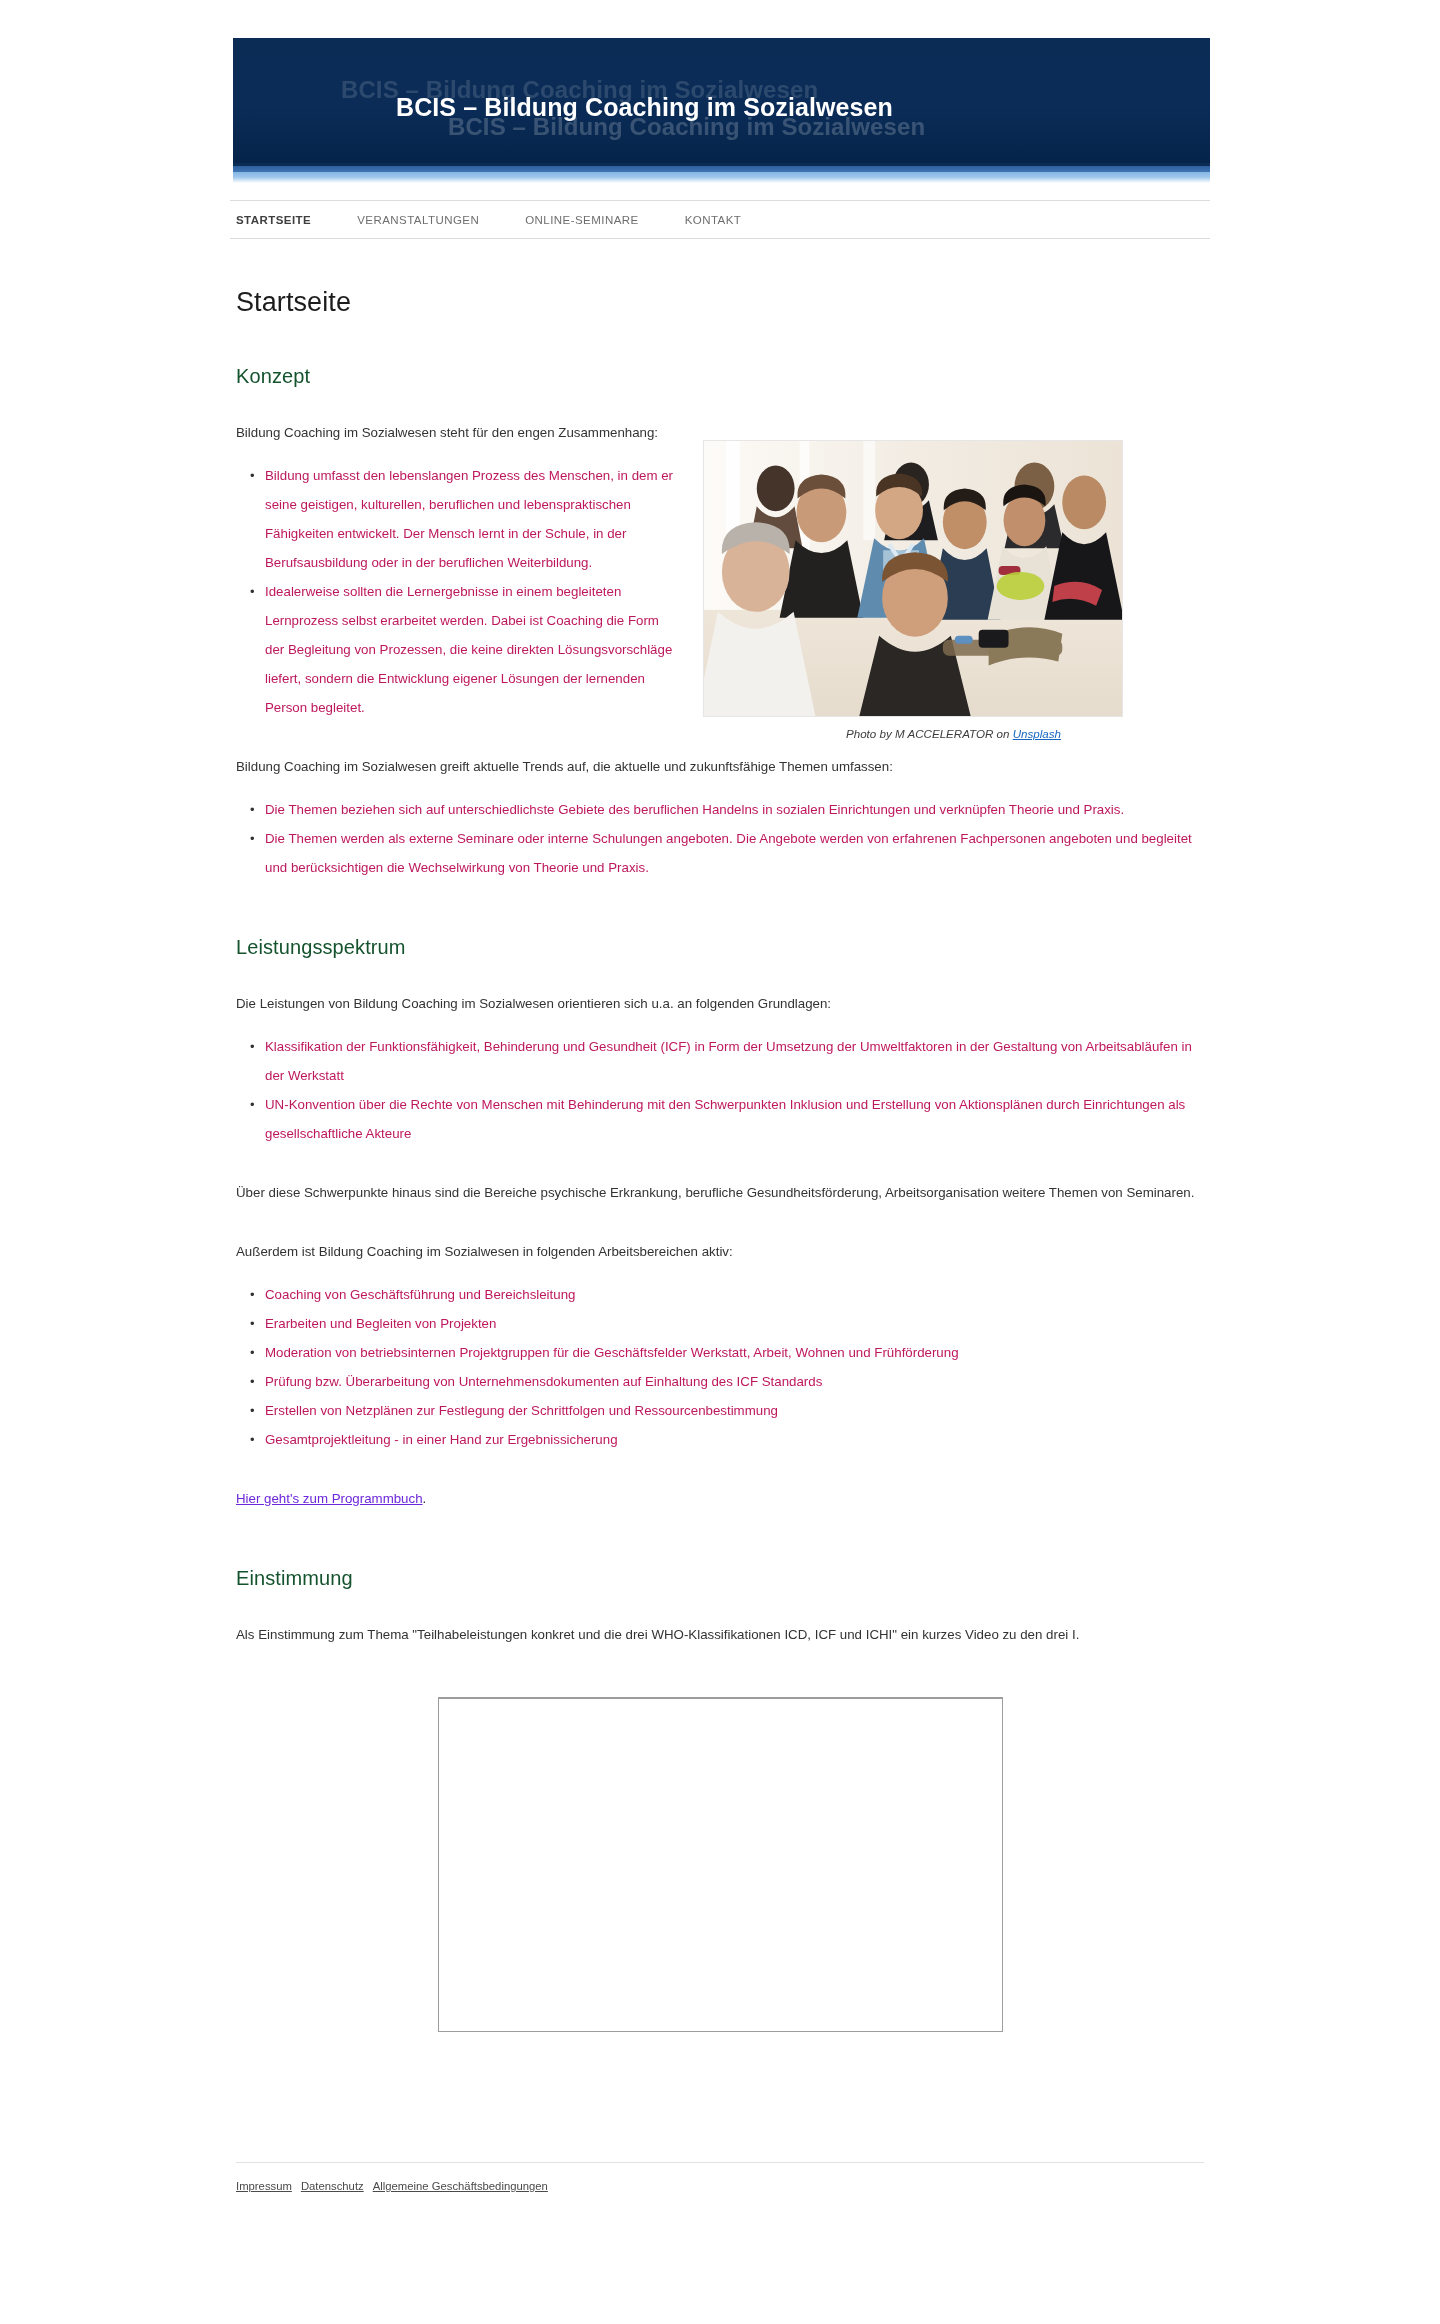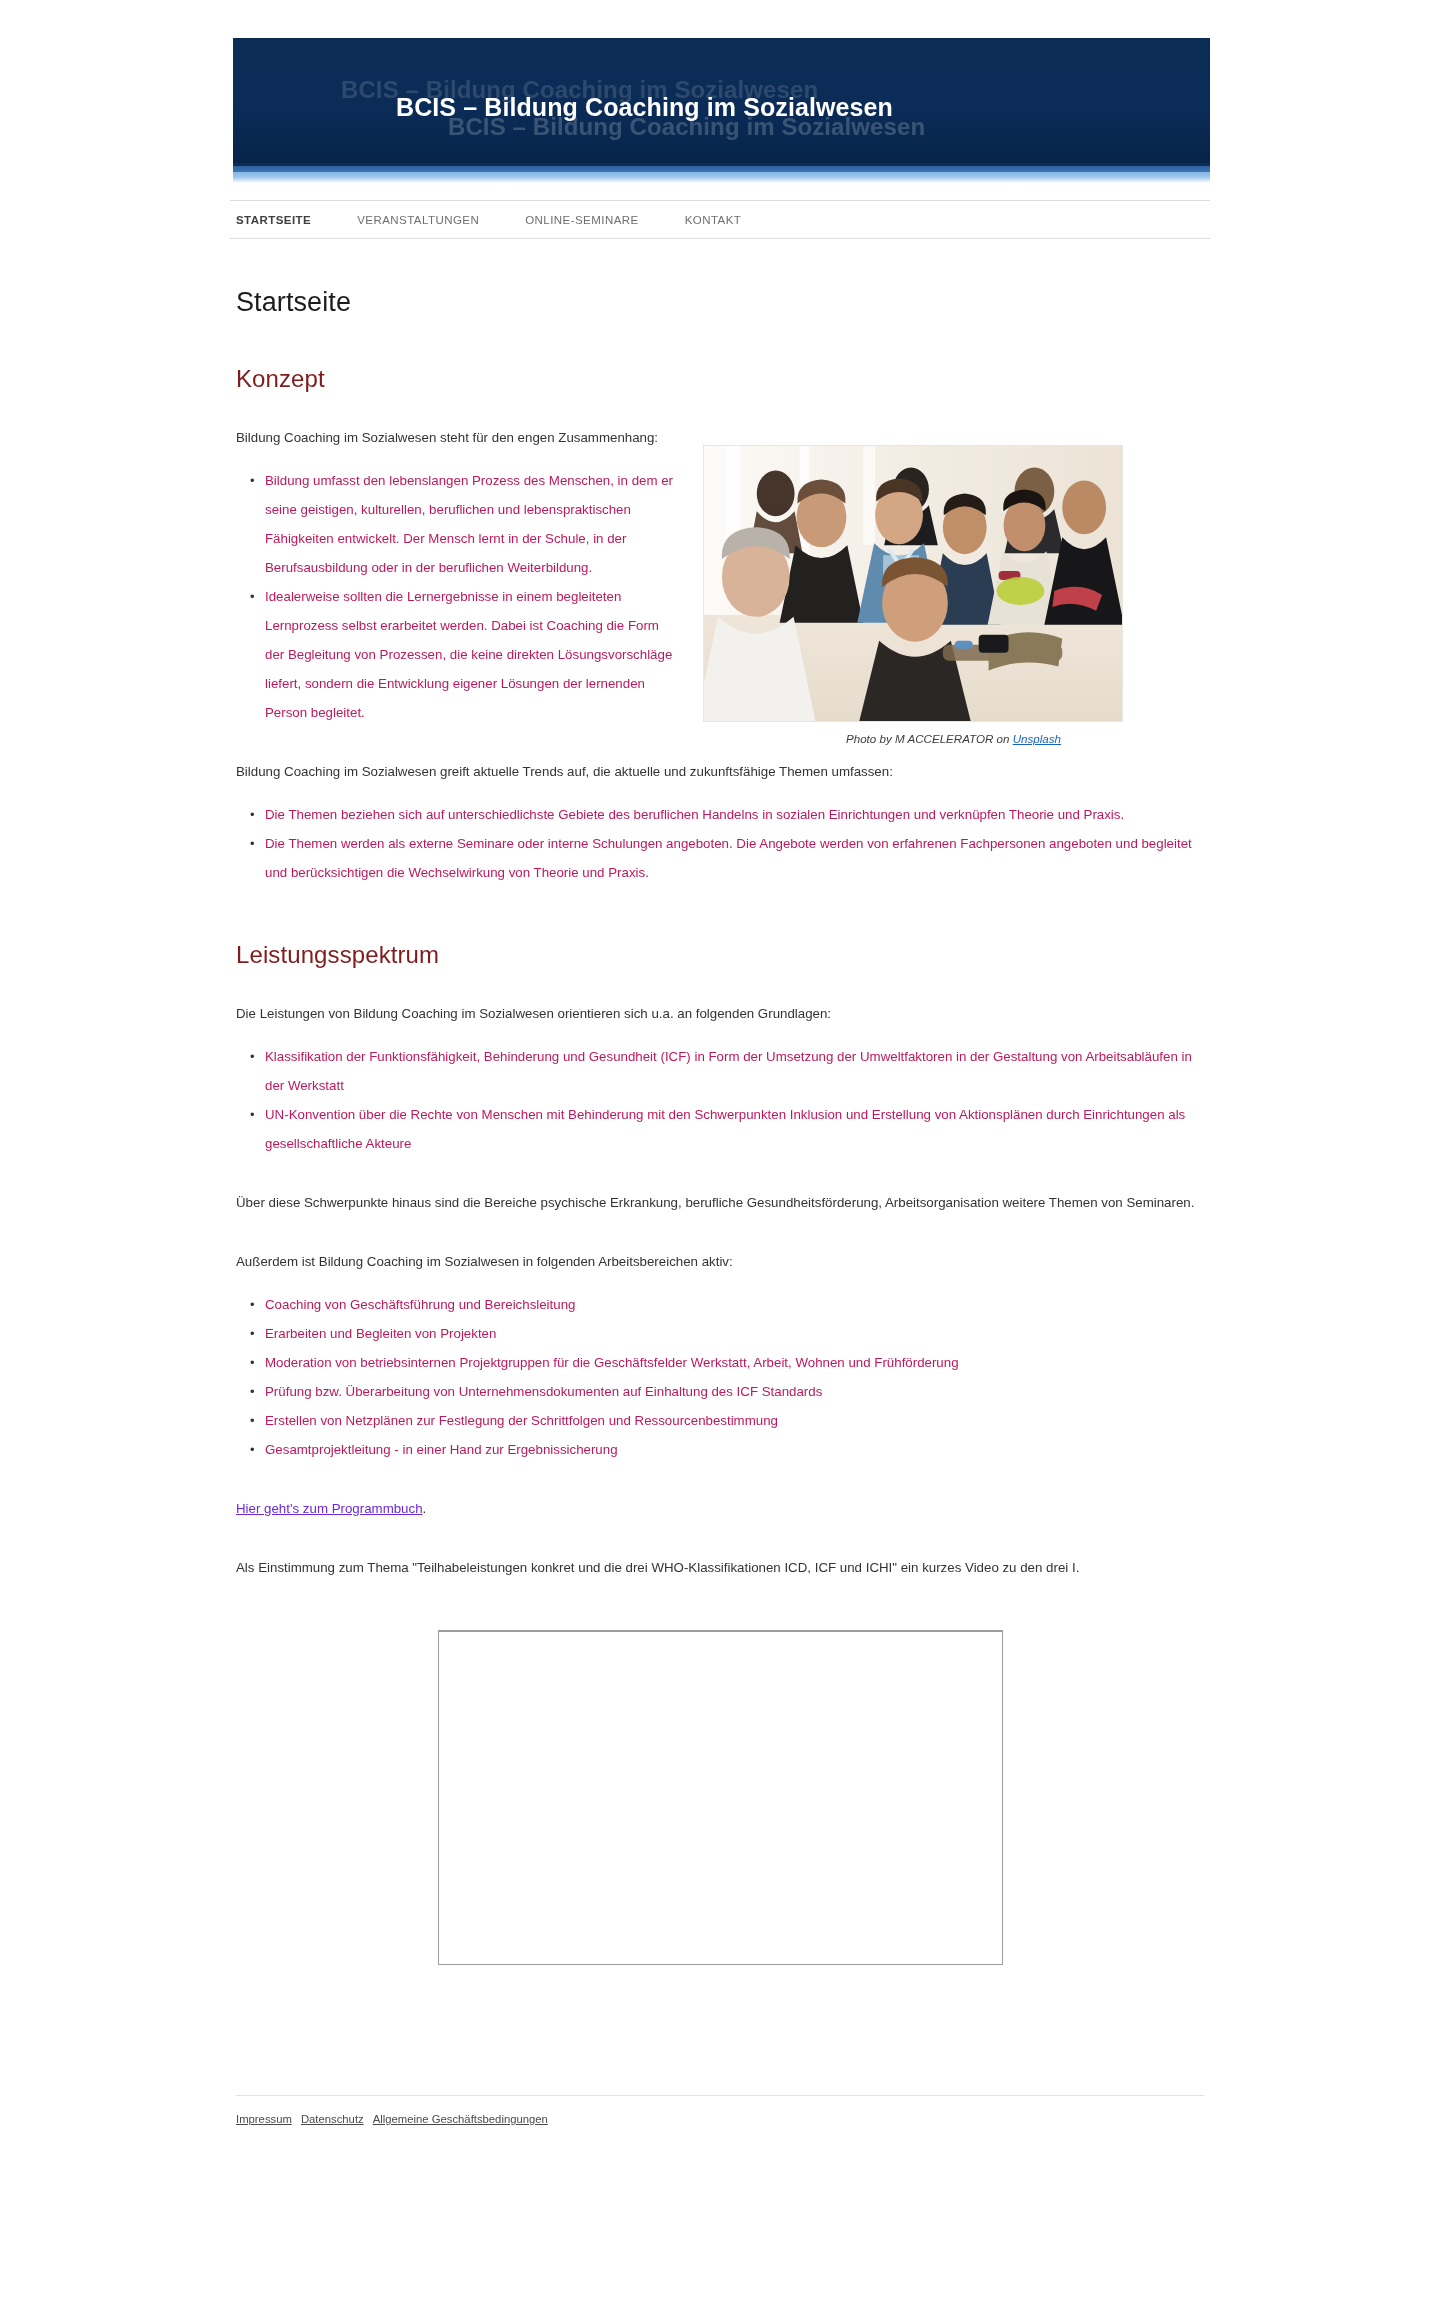--- a/index.html
+++ b/index.html
@@ -95,23 +95,23 @@
     padding: 0 6px 0 6px;
   }
   h1.page-title {
     font-size: 27px;
     font-weight: 400;
     color: #1c1c1c;
     margin: 48px 0 0 0;
     letter-spacing: .1px;
   }
   h2.section {
-    font-size: 24px;
+    font-size: 20px;
     font-weight: 400;
-    color: #7f1d1d;
+    color: #14532d;
     margin: 47px 0 0 0;
     letter-spacing: .1px;
   }
   h2.section.sp2 { margin-top: 54px; }
 
   p.body {
     font-size: 13.3px;
     line-height: 29px;
     color: #333333;
     margin: 30px 0 0 0;
@@ -352,20 +352,21 @@
       <li>Erarbeiten und Begleiten von Projekten</li>
       <li>Moderation von betriebsinternen Projektgruppen für die Geschäftsfelder Werkstatt, Arbeit, Wohnen und Frühförderung</li>
       <li>Prüfung bzw. Überarbeitung von Unternehmensdokumenten  auf Einhaltung des ICF Standards</li>
       <li>Erstellen von Netzplänen zur Festlegung der Schrittfolgen und Ressourcenbestimmung</li>
       <li>Gesamtprojektleitung - in einer Hand zur Ergebnissicherung</li>
     </ul>
 
 
     <p class="body"><a class="link" href="#">Hier geht's zum Programmbuch</a><span>.</span></p>
 
+    <h2 class="section sp2">Einstimmung</h2>
 
     <p class="body">Als Einstimmung zum Thema "Teilhabeleistungen konkret und die drei WHO-Klassifikationen ICD, ICF und ICHI" ein kurzes Video zu den drei I.</p>
 
     <div class="video-box"></div>
 
   </main>
 
   <footer class="footer">
     <div class="footer-rule"></div>
     <div class="footer-links">

